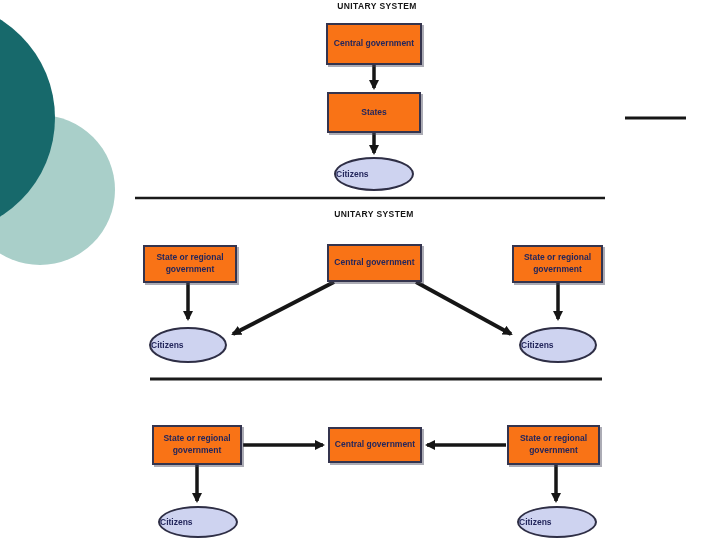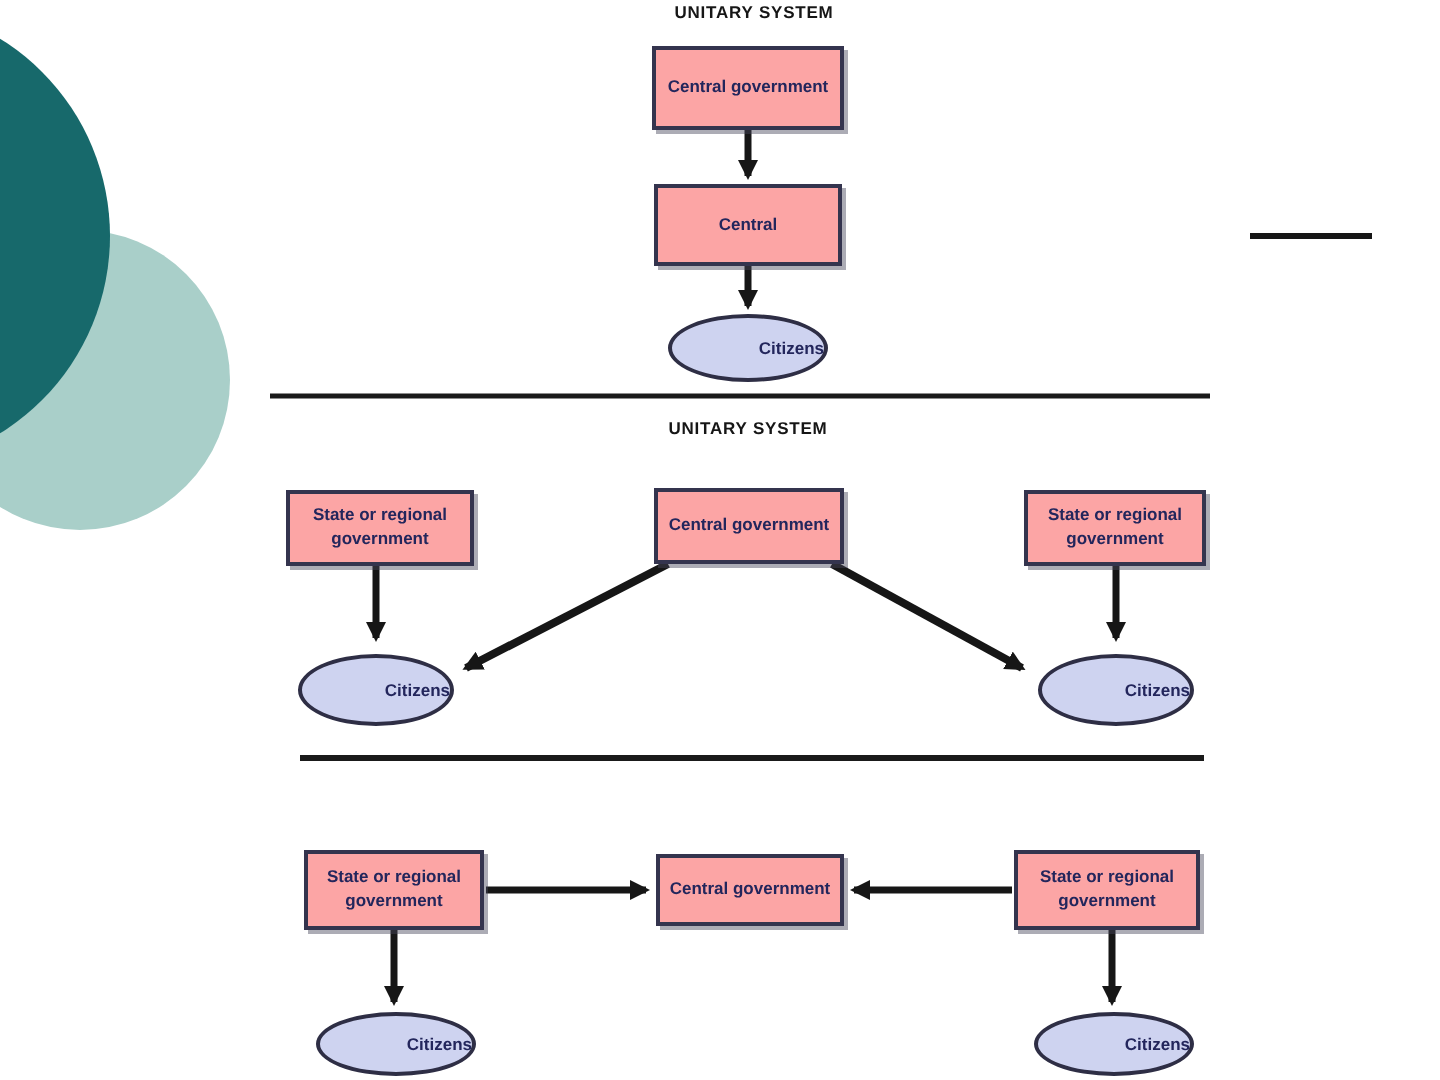--- a/index.html
+++ b/index.html
@@ -40,38 +40,38 @@
     font-size: 8.5px;
     font-weight: 700;
     letter-spacing: 0.4px;
     color: #161616;
     white-space: nowrap;
   }
 
   
   .gbox {
     position: absolute;
-    background: #fca5a5;
+    background: #f97316;
     border: 2px solid #34344e;
     box-shadow: 2px 2px 0 rgba(70,70,90,0.45);
     display: flex; align-items: center; justify-content: center;
     text-align: center;
     font-size: 8.5px; font-weight: 700; line-height: 1.4;
     color: #23265c;
     box-sizing: border-box;
     padding: 2px;
   }
 
   
   .gell {
     position: absolute;
     background: #ced3f0;
     border: 2px solid #2e2e45;
     border-radius: 50%;
-    display: flex; align-items: center; justify-content: flex-end;
+    display: flex; align-items: center; justify-content: flex-start;
     text-align: center;
     font-size: 8.5px; font-weight: 700;
     color: #23265c;
     box-sizing: border-box;
   }
 </style>
 </head>
 <body>
 
 <div id="slide">
@@ -105,21 +105,21 @@
     <line x1="556" y1="465" x2="556" y2="501" stroke="#161616" stroke-width="3.5" marker-end="url(#ah)"></line>
   </svg>
 
   <div class="sec-title" style="left:377px; top:1px;">UNITARY SYSTEM</div>
 
   <div class="gbox" style="left:326px; top:23px; width:96px; height:42px;">
     <span>Central government</span>
   </div>
 
   <div class="gbox" style="left:327px; top:92px; width:94px; height:41px;">
-    <span>Central</span>
+    <span>States</span>
   </div>
 
   <div class="gell" style="left:334px; top:157px; width:80px; height:34px;">
     <span>Citizens</span>
   </div>
 
   <div class="sec-title" style="left:374px; top:209px;">UNITARY SYSTEM</div>
 
   <div class="gbox" style="left:143px; top:245px; width:94px; height:38px;">
     <span>State or regional government</span>

